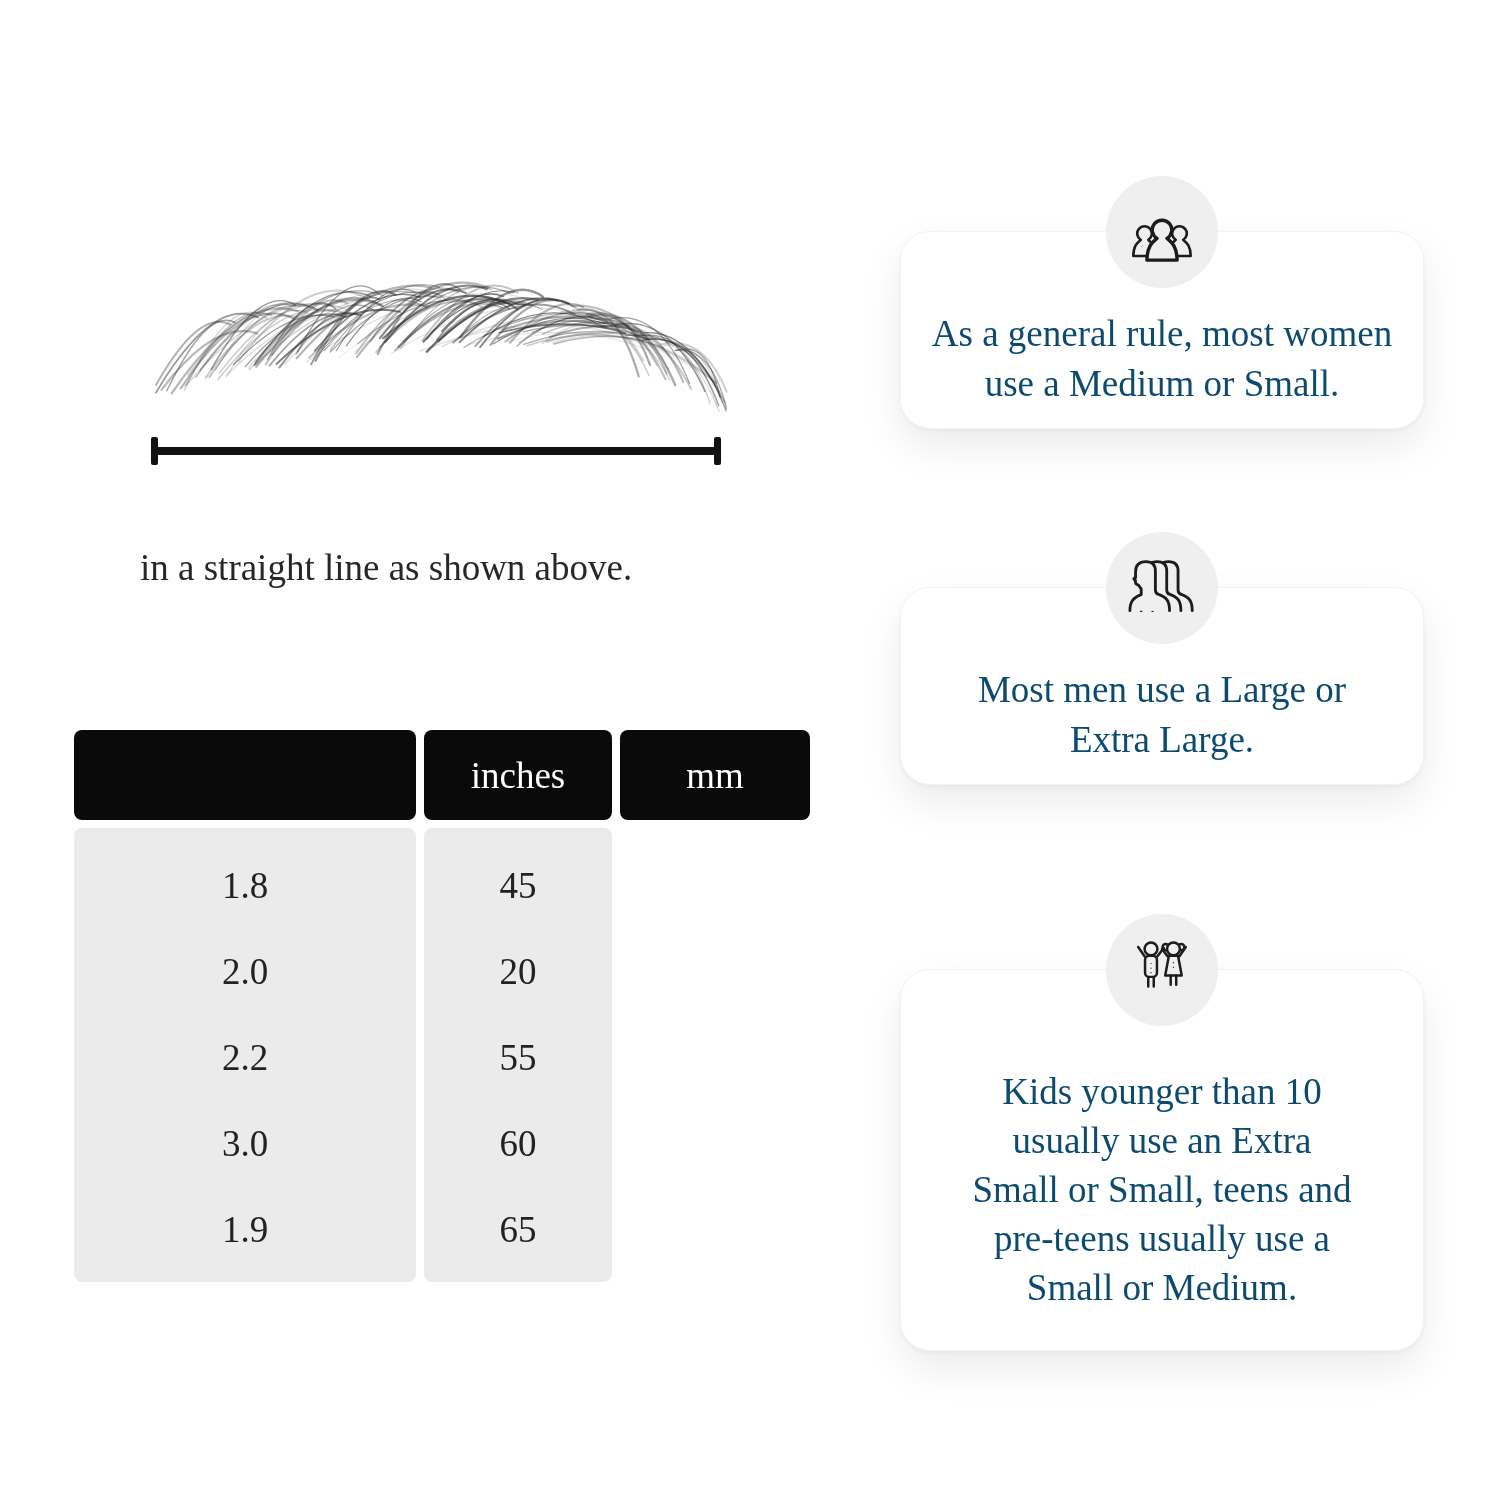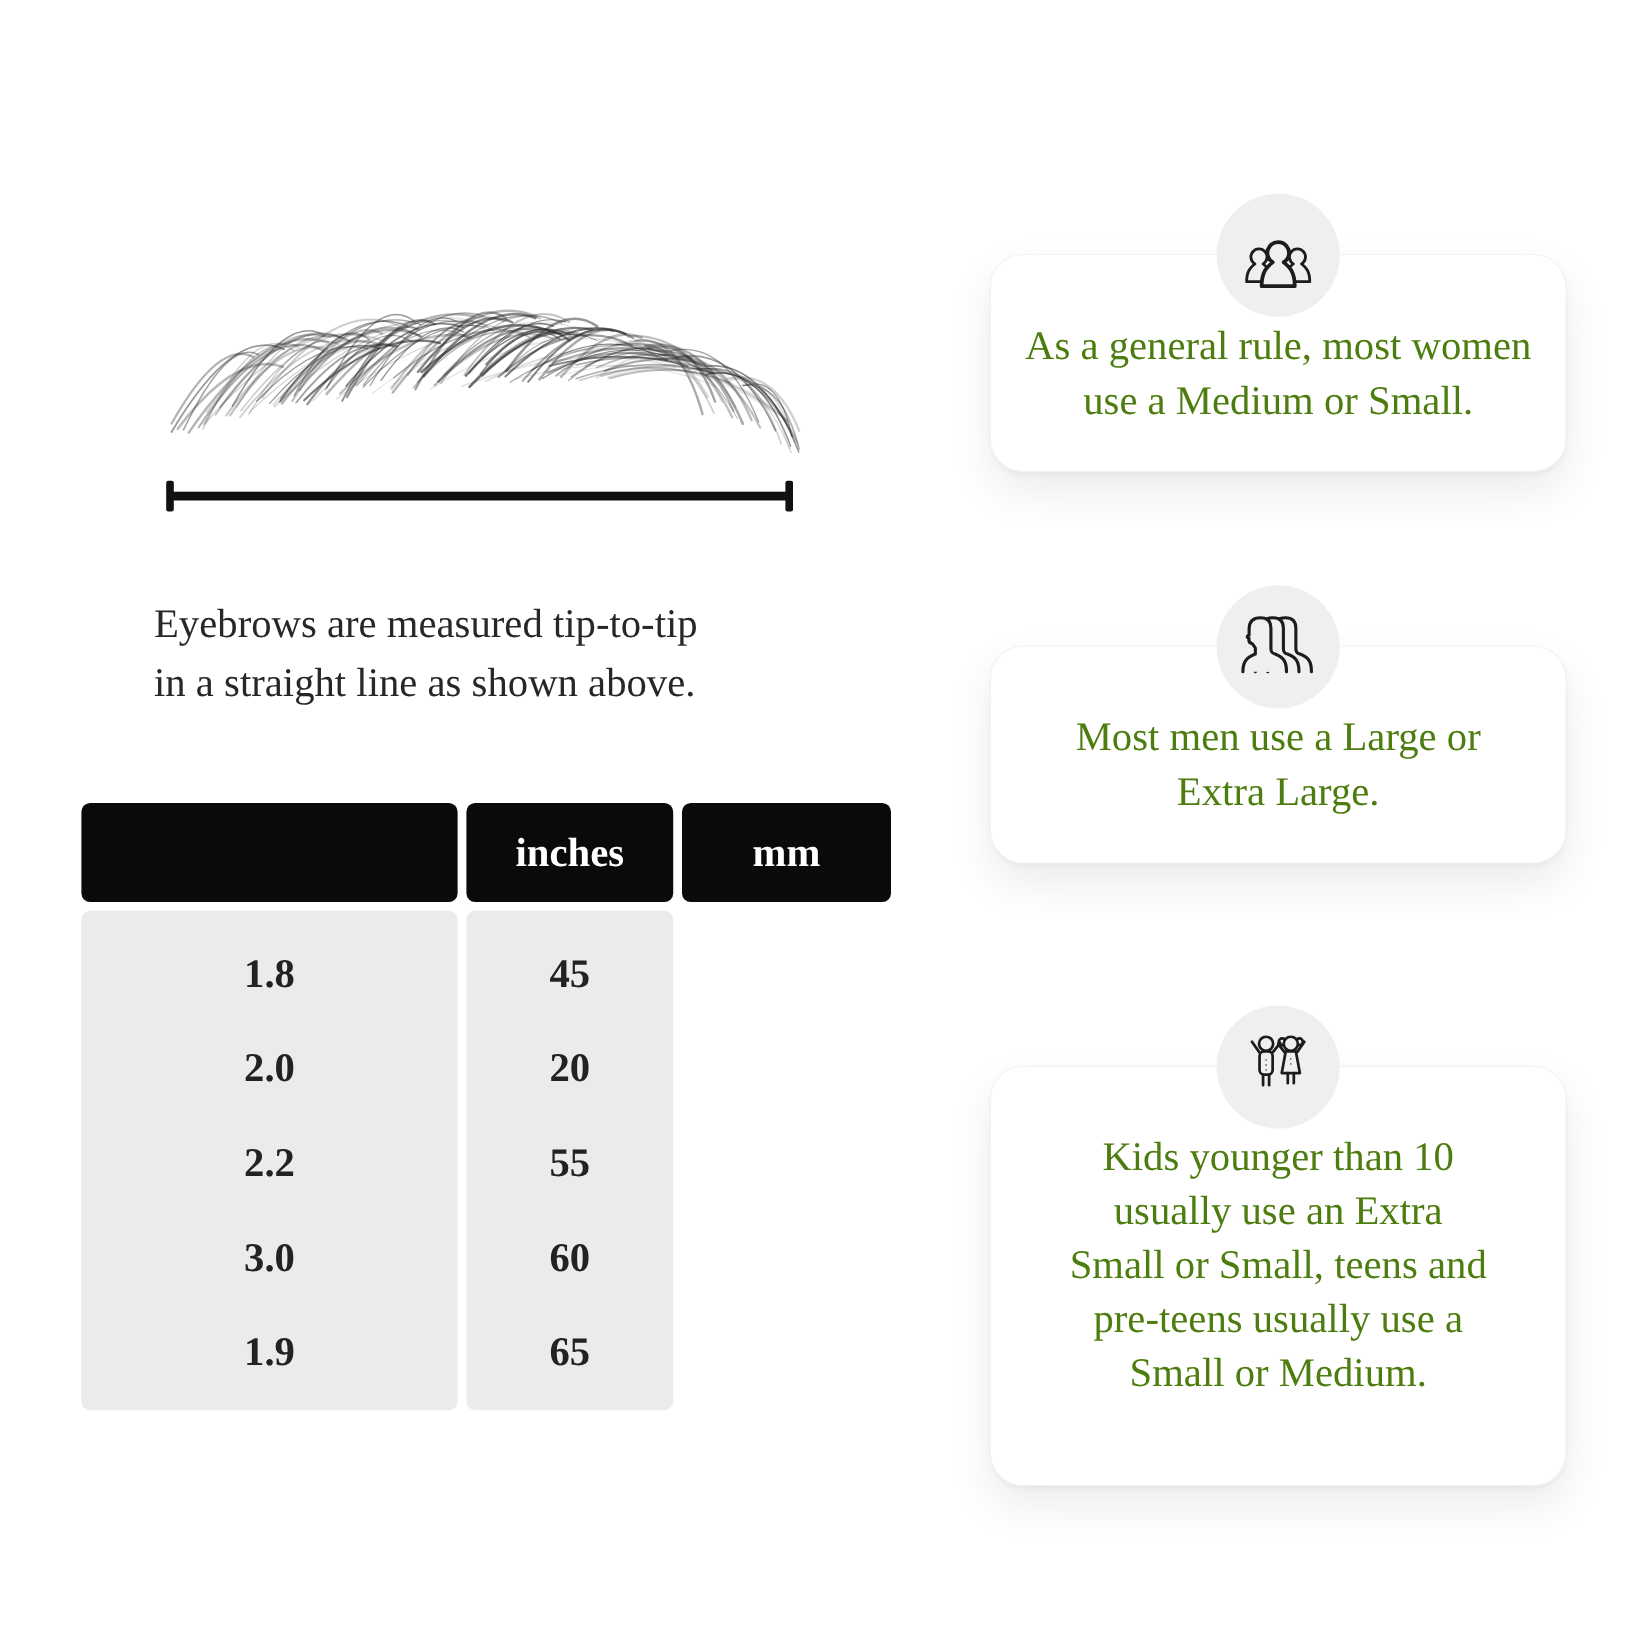--- a/index.html
+++ b/index.html
@@ -25,21 +25,21 @@
   
   .brow-figure{position:absolute;left:148px;top:250px;width:580px;height:165px;}
   .measure-line{position:absolute;left:151px;top:436px;width:570px;height:30px;}
   .figure-caption{
     position:absolute;left:140px;top:541px;width:680px;
     font-size:37px;line-height:54px;color:var(--text);
   }
   .figure-caption span{display:block;white-space:nowrap;}
 
   
-  .size-table{position:absolute;left:74px;top:730px;width:880px;font-weight:bold;}
+  .size-table{position:absolute;left:74px;top:730px;width:880px;}
   .thead,.tbody{display:grid;grid-template-columns:342px 188px 190px;column-gap:8px;}
   .tbody{margin-top:8px;}
   .th{
     background:var(--table_header_bg);color:var(--table_header_text);
     height:90px;border-radius:8px;
     display:flex;align-items:center;justify-content:center;
     font-size:37px;
   }
   .tcol{
     background:var(--table_body_bg);border-radius:8px;
@@ -63,22 +63,22 @@
   .card-men{top:587px;height:198px;}
   .card-kids{top:969px;height:382px;}
   .icon-circle{
     position:absolute;top:-56px;left:50%;transform:translateX(-50%);
     width:112px;height:112px;border-radius:50%;
     background:var(--icon_circle_bg);
     display:flex;align-items:center;justify-content:center;
   }
   .card-text{
     position:absolute;left:0;right:0;top:58px;bottom:0;
-    display:flex;flex-direction:column;
-    text-align:center;font-size:37px;line-height:49px;color:#4d7c0f;
+    display:flex;flex-direction:column;justify-content:center;
+    text-align:center;font-size:37px;line-height:49px;color:#0c4a6e;
   }
   .card-women .card-text,.card-men .card-text{line-height:50px;}
   .card-text span{display:block;white-space:nowrap;}
 </style>
 </head>
 <body>
 
 <div id="stage">
 
   <div class="brow-figure">
@@ -222,21 +222,20 @@
 
   <div class="measure-line">
     <svg width="570" height="30" viewBox="0 0 570 30">
       <rect x="0" y="1" width="7" height="28" rx="2" fill="#111111"></rect>
       <rect x="563" y="1" width="7" height="28" rx="2" fill="#111111"></rect>
       <rect x="3" y="11" width="564" height="8" fill="#111111"></rect>
     </svg>
   </div>
 
   <p class="figure-caption">
-    <span>Eyebrows are measured tip-to-tip</span>
     <span>in a straight line as shown above.</span>
   </p>
 
   <div class="size-table">
     <div class="thead">
       <div class="th"></div>
       <div class="th">inches</div>
       <div class="th">mm</div>
     </div>
     <div class="tbody">

